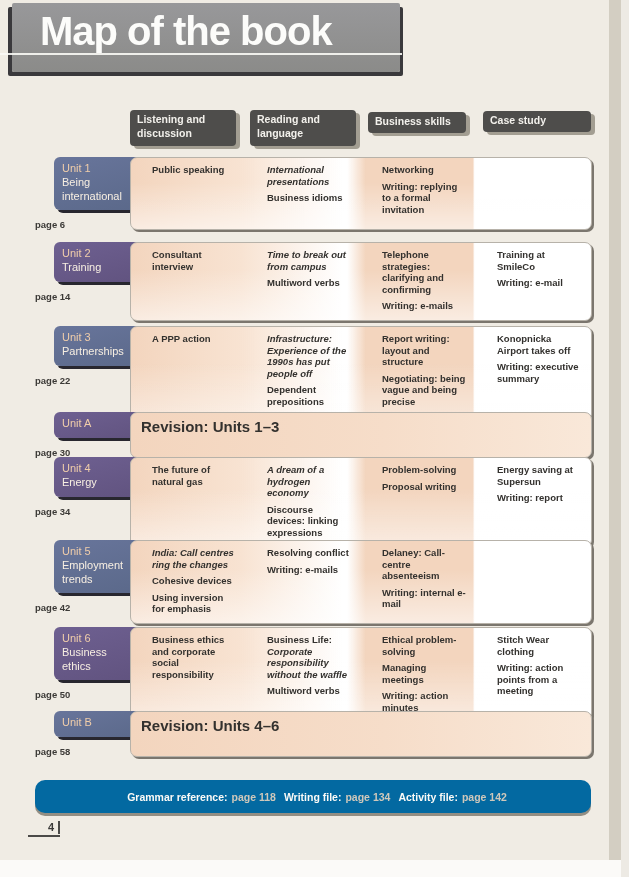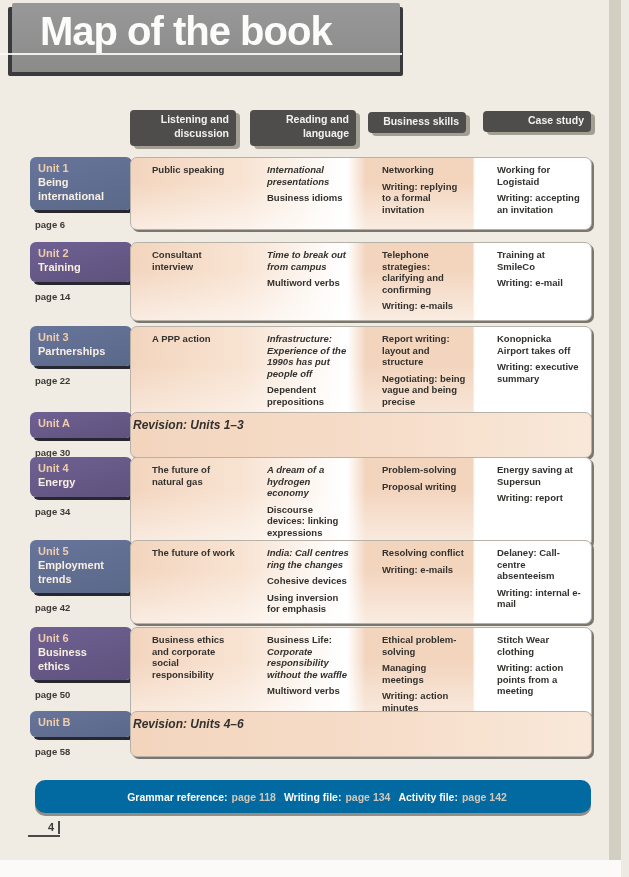--- a/index.html
+++ b/index.html
@@ -25,36 +25,35 @@
     font-size:40px;font-weight:bold;color:#fcfcfa;letter-spacing:-1px;white-space:nowrap;
   }
   .title-line{position:absolute;left:0;top:53px;width:402px;height:2px;background:rgba(250,249,245,0.9);}
 
   
   .col-header{
     position:absolute;background:#4e4d4b;color:#f3f1ec;
     font-size:10.5px;font-weight:bold;line-height:1.3;
     padding:3px 7px;border-radius:4px;
     box-shadow:4px 3px 0 #a39e92;
-    text-align:right;
   }
   .h0{left:130px;top:110px;width:92px;height:30px;}
   .h1{left:250px;top:110px;width:92px;height:30px;}
   .h2{left:368px;top:112px;width:84px;height:15px;}
   .h3{left:483px;top:111px;width:94px;height:15px;}
 
   
   .row{position:absolute;left:30px;width:562px;display:grid;grid-template-columns:100px 462px;}
   .r0{top:157px}.r1{top:242px}.r2{top:326px}.r3{top:412px}
   .r4{top:457px}.r5{top:540px}.r6{top:627px}.r7{top:711px}
 
   .unit-box{
     width:70px;border-radius:6px;padding:5px 24px 7px 8px;
     box-shadow:3px 3px 0 #28272f;
-    font-weight:bold;font-size:11px;line-height:1.25;
+    font-weight:normal;font-size:11px;line-height:1.25;margin-left:24px;
   }
   .unit-box.blue{background:linear-gradient(165deg,#68759b 0%,#5a6889 100%);}
   .unit-box.purple{background:linear-gradient(165deg,#6e6091 0%,#60527e 100%);}
   .unit-num{color:#f0cdaa;}
   .unit-name{color:#f8efe2;}
   .unit-page{margin-top:9px;font-size:9.5px;font-weight:bold;color:#3c3a37;padding-left:5px;}
 
   .row-content{
     border:1px solid #b7b2a9;border-radius:7px;
     box-shadow:2px 2px 0 #7b766e;
@@ -62,22 +61,22 @@
   }
   .row-content.full{
     display:grid;grid-template-columns:1fr 1fr 1fr 1fr;
     background-image:
       linear-gradient(to bottom, rgba(255,255,255,0) 35%, rgba(255,255,255,0.55) 100%),
       linear-gradient(to right, rgba(255,255,255,0) 47%, #f3d5be 51%, #f3d5be 74.3%, rgba(255,255,255,0) 74.7%),
       linear-gradient(to right, #f3d5be 0%, #f8e3d2 24%, rgba(255,255,255,0) 46%);
   }
   .row-content.revision{
     background-image:linear-gradient(to right,#f3d5be 0%,#f6ddc9 55%,#f9e8d9 100%);
-    padding:5px 2px;min-height:16px;
-    font-size:12px;font-weight:bold;color:#33312e;font-style:italic;
+    padding:5px 10px;min-height:16px;
+    font-size:15px;font-weight:bold;color:#33312e;
   }
   .r0 .row-content{min-height:66px}
   .r1 .row-content{min-height:70px}
   .r2 .row-content{min-height:75px}
   .r4 .row-content{min-height:72px}
   .r5 .row-content{min-height:76px}
   .r6 .row-content{min-height:74px}
 
   .cell{padding:6px 9px 3px 21px;font-size:9.5px;font-weight:bold;color:#33312e;line-height:1.22;}
   .cell-item{margin-bottom:5px;}
@@ -135,24 +134,20 @@
           <div class="cell-item"><span>Public speaking</span></div>
         </div>
         <div class="cell">
           <div class="cell-item"><span class="ital">International presentations</span></div>
           <div class="cell-item"><span>Business idioms</span></div>
         </div>
         <div class="cell">
           <div class="cell-item"><span>Networking</span></div>
           <div class="cell-item"><span>Writing: replying to a formal invitation</span></div>
         </div>
-        <div class="cell">
-          <div class="cell-item"><span>Working for Logistaid</span></div>
-          <div class="cell-item"><span>Writing: accepting an invitation</span></div>
-        </div>
       </div>
     </div>
     <div class="row r1">
       <div class="unit-cell">
         <div class="unit-box purple">
           <div class="unit-num">Unit 2</div>
           <div class="unit-name">Training</div>
         </div>
         <div class="unit-page">page 14</div>
       </div>
@@ -238,23 +233,20 @@
     </div>
     <div class="row r5">
       <div class="unit-cell">
         <div class="unit-box blue">
           <div class="unit-num">Unit 5</div>
           <div class="unit-name">Employment trends</div>
         </div>
         <div class="unit-page">page 42</div>
       </div>
       <div class="row-content full">
-        <div class="cell">
-          <div class="cell-item"><span>The future of work</span></div>
-        </div>
         <div class="cell">
           <div class="cell-item"><span class="ital">India: Call centres ring the changes</span></div>
           <div class="cell-item"><span>Cohesive devices</span></div>
           <div class="cell-item"><span>Using inversion for emphasis</span></div>
         </div>
         <div class="cell">
           <div class="cell-item"><span>Resolving conflict</span></div>
           <div class="cell-item"><span>Writing: e-mails</span></div>
         </div>
         <div class="cell">

